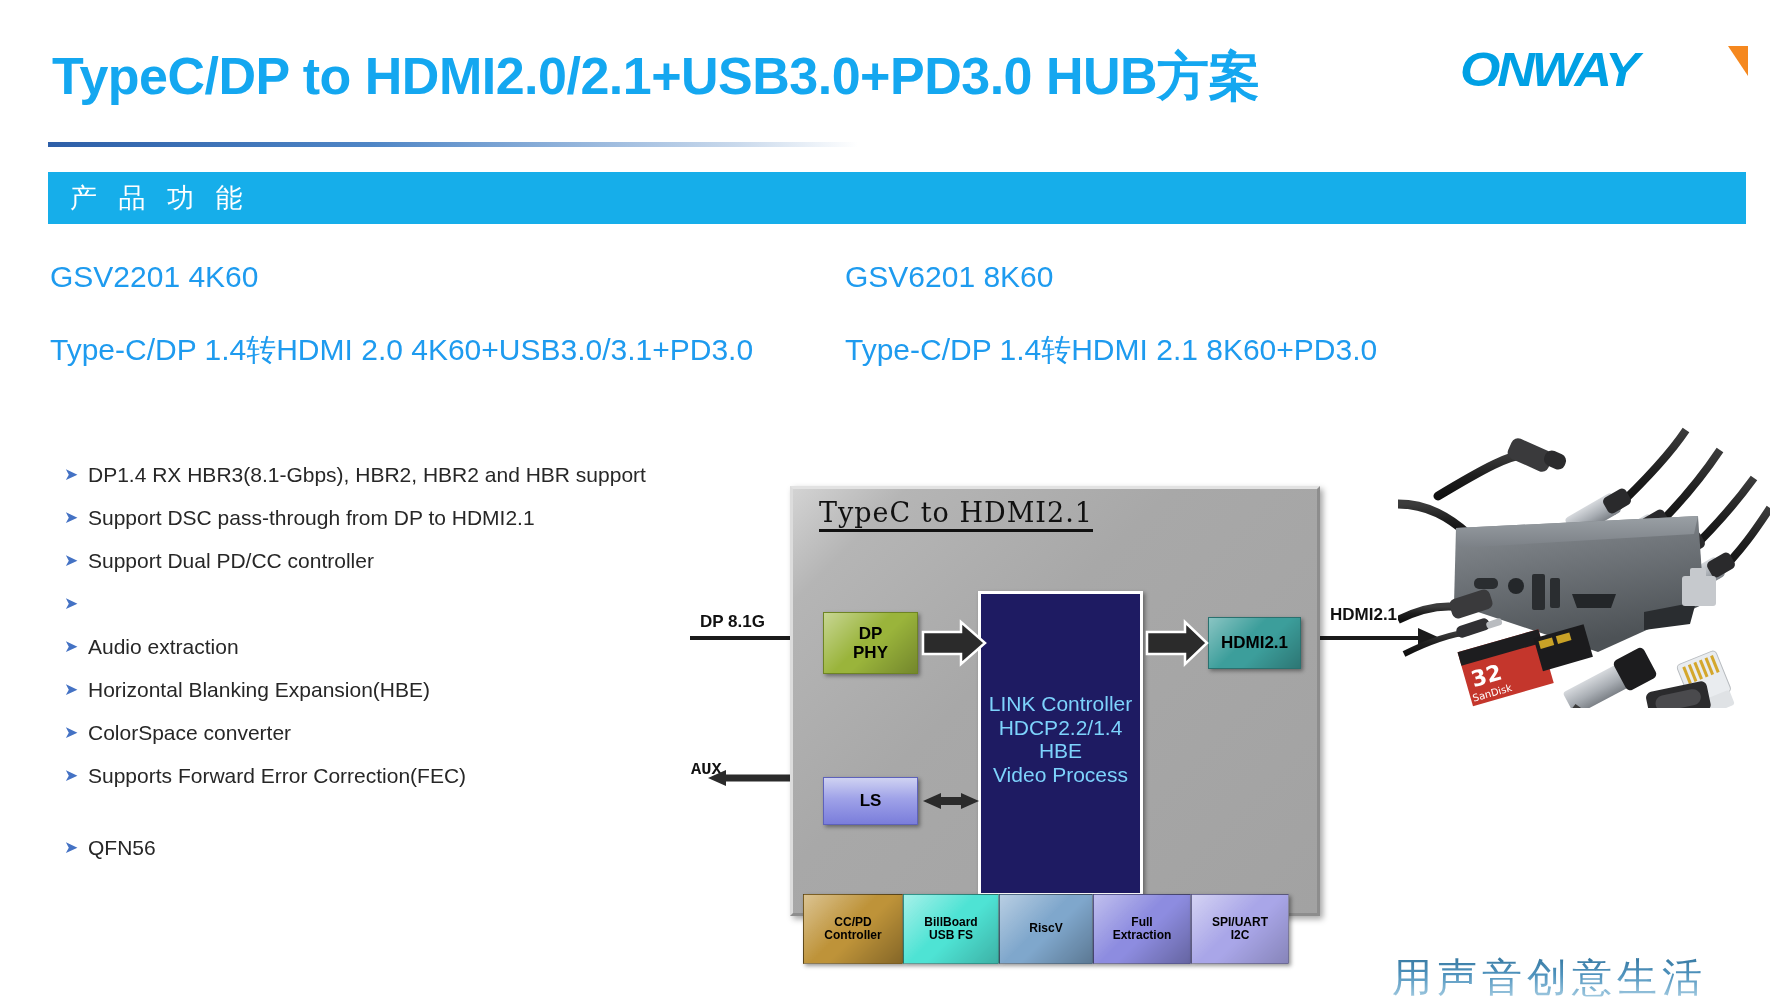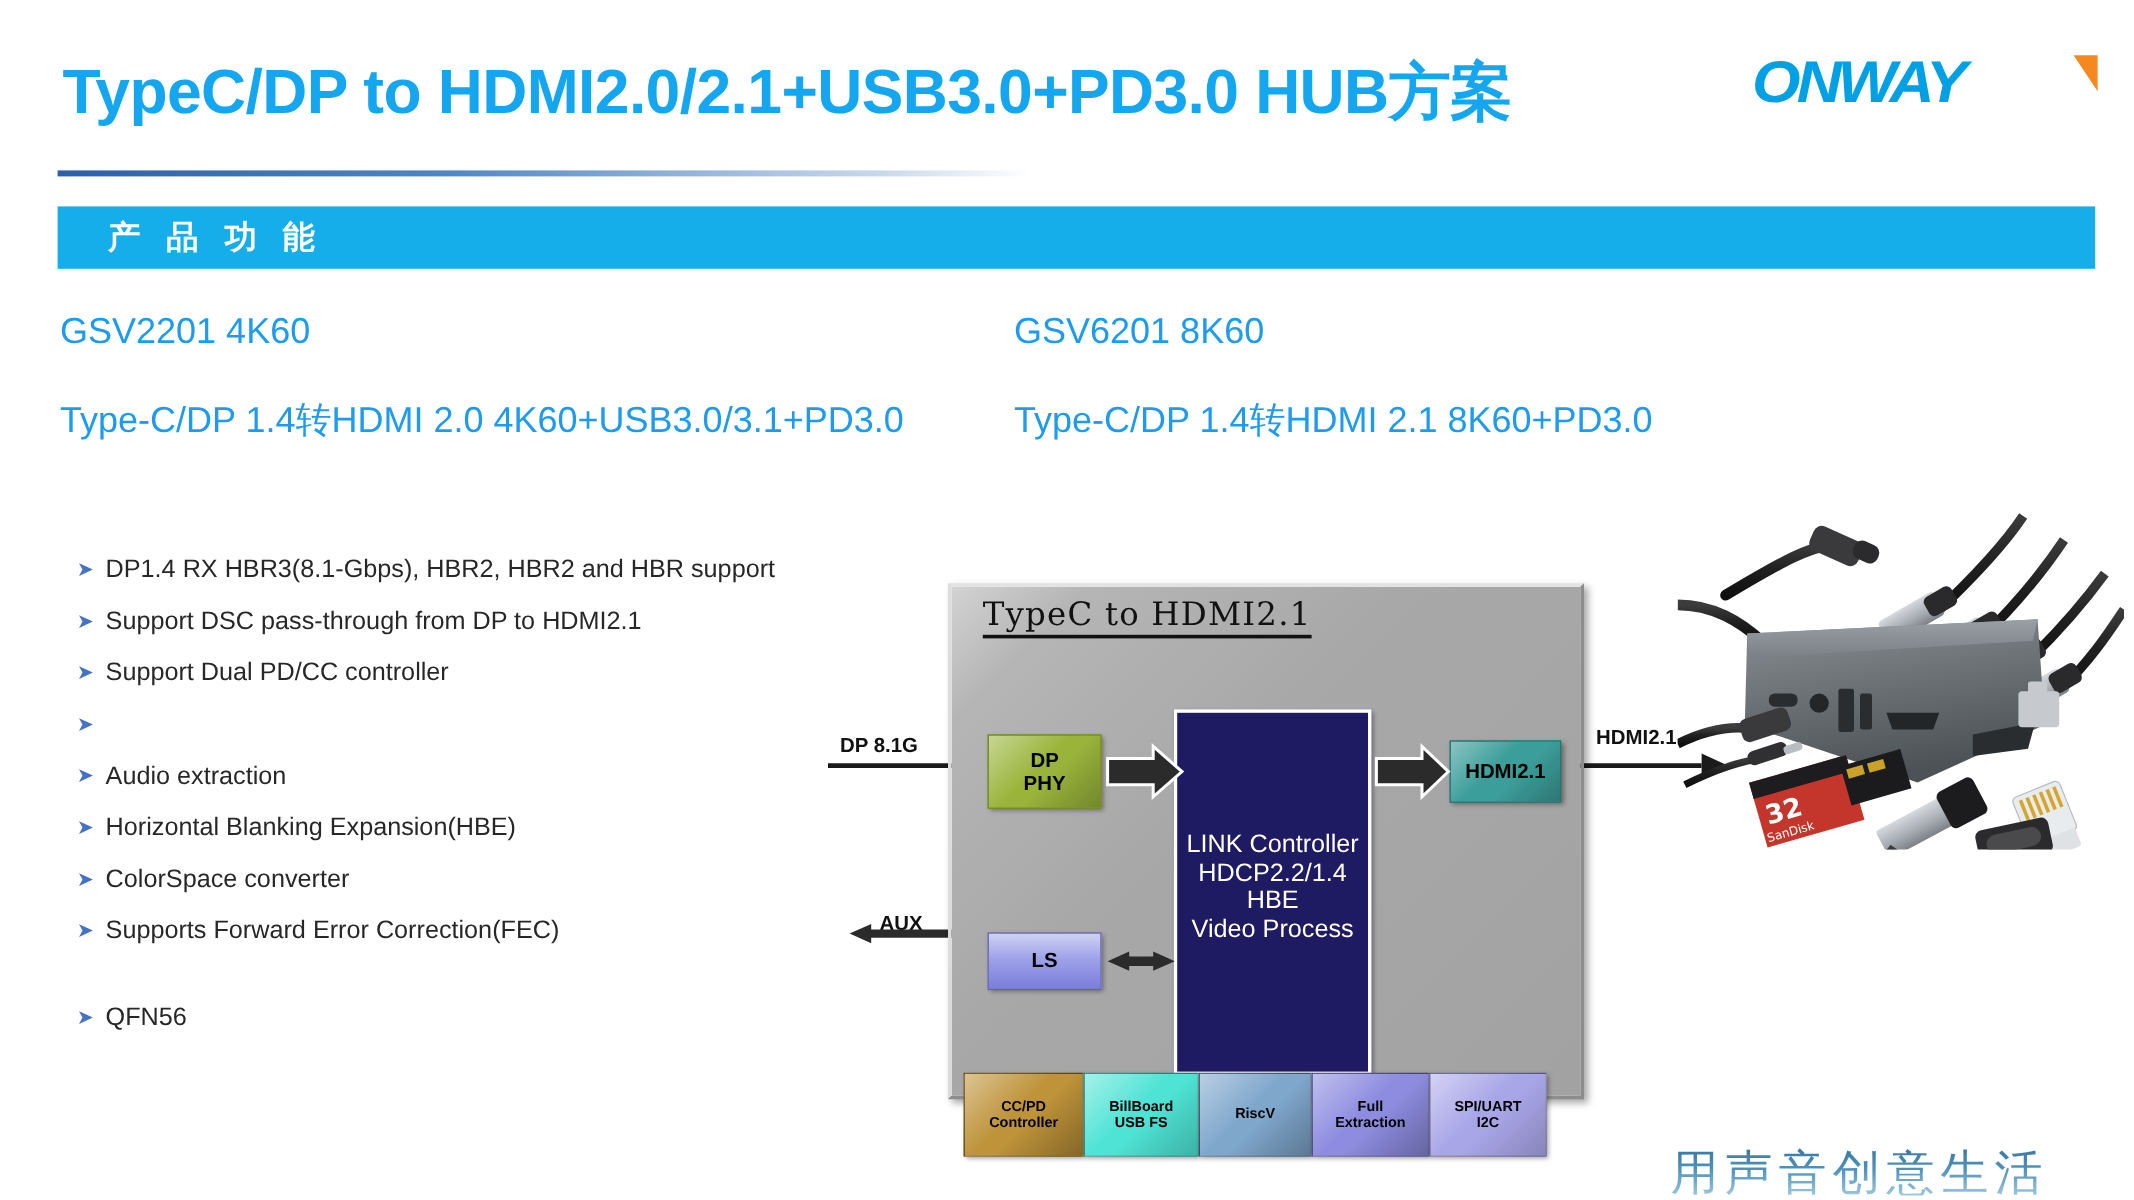--- a/index.html
+++ b/index.html
@@ -29,22 +29,22 @@
     width:0;height:0;border-left:20px solid transparent;border-right:0 solid transparent;
     border-top:30px solid #F5881F;
   }
 
   
   .section-bar{
     position:absolute; left:48px; top:172px; width:1698px; height:52px;
     background:#16AEEA;
   }
   .section-bar span{
-    display:block; color:#ffffff; font-size:27px; font-weight:bold;
-    line-height:52px; padding-left:22px; letter-spacing:7px;margin-left:20px;
+    display:block; color:#ffffff; font-size:27px; font-weight:normal;
+    line-height:52px; padding-left:22px; letter-spacing:7px;
   }
 
   
   .prod{ position:absolute; color:#1E9BEF; white-space:nowrap; }
   .prod.name{ font-size:30px; }
   .prod.desc{ font-size:30px; }
   #p1name{ left:50px; top:260px; }
   #p2name{ left:845px; top:260px; }
   #p1desc{ left:50px; top:330px; }
   #p2desc{ left:845px; top:330px; }
@@ -86,21 +86,21 @@
     border:1px solid #6e8424;
   }
   .blk.ls{
     left:30px; top:288px; width:95px; height:48px; font-size:17px;
     background:
       linear-gradient(180deg,#cfd2f2 0%,#9fa2e8 45%,#7a7ddb 100%);
     border:1px solid #5e62bb;
   }
   .blk.link{
     left:185px; top:102px; width:165px; height:305px;
-    background:#1E1B62; border:3px solid #ffffff; color:#ffffff;
+    background:#1E1B62; border:3px solid #ffffff; color:#7dd3fc;
     font-weight:normal; font-size:21px; flex-direction:column;
     justify-content:flex-start; padding-top:98px;
   }
   .blk.link div{ white-space:nowrap; }
   .blk.hdmi{
     left:415px; top:128px; width:93px; height:52px; font-size:17px;
     background:
       linear-gradient(135deg,rgba(255,255,255,.4),rgba(255,255,255,0) 42%),
       linear-gradient(315deg,rgba(0,0,0,.25),rgba(0,0,0,0) 42%),
       #3C9E9B;
@@ -195,21 +195,21 @@
     <span class="arrow">➤</span>
     <span class="btxt">Supports Forward Error Correction(FEC)</span>
   </div>
   <div class="bullet gap">
     <span class="arrow">➤</span>
     <span class="btxt">QFN56</span>
   </div>
 </div>
 
 <div class="iolabel" style="left:700px; top:612px;">DP 8.1G</div>
-<div class="iolabel" style="left:733px; top:760px;">AUX</div>
+<div class="iolabel" style="left:691px; top:760px;font-family:Liberation Mono, monospace;">AUX</div>
 <div class="iolabel" style="left:1330px; top:605px;">HDMI2.1</div>
 
 <svg style="position:absolute; left:690px; top:560px; width:1110px; height:260px; overflow:visible;">
 
   <line x1="0" y1="78" x2="120" y2="78" stroke="#1a1a1a" stroke-width="4"></line>
   <polygon points="120,70 138,78 120,86" fill="#1a1a1a"></polygon>
 
   <polygon points="18,218 36,210 36,226" fill="#2b2b2b"></polygon>
   <line x1="30" y1="218" x2="112" y2="218" stroke="#2b2b2b" stroke-width="7"></line>
   <polygon points="130,218 112,210 112,226" fill="#2b2b2b"></polygon>

